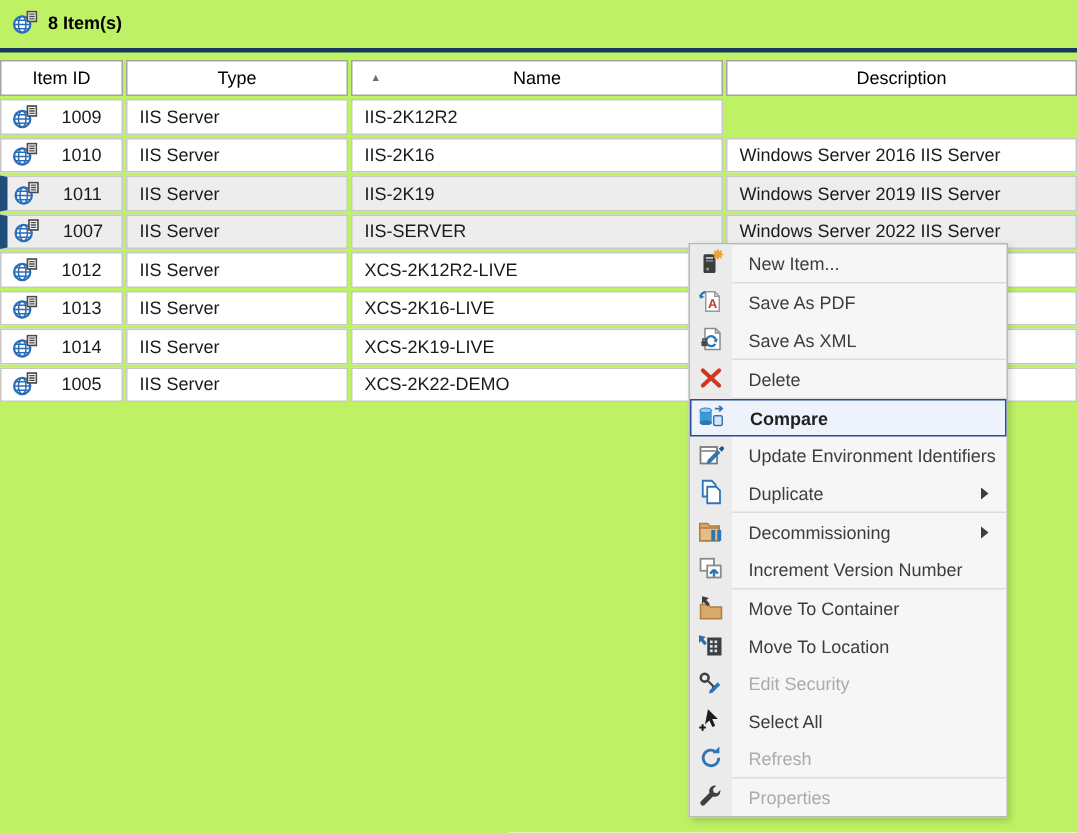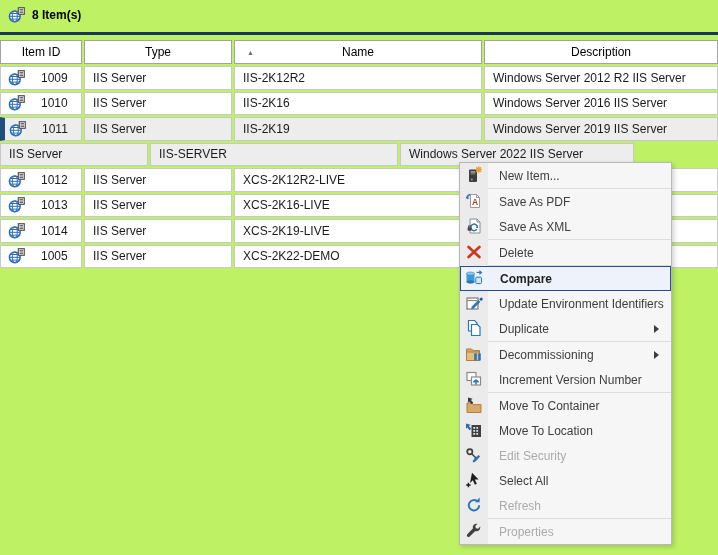--- a/index.html
+++ b/index.html
@@ -89,23 +89,20 @@
               </svg>
             </span>
             <span>1009</span>
           </div>
           <div class="cell c-type" style="width: 148px;">
             <span>IIS Server</span>
           </div>
           <div class="cell c-name" style="width: 248px;">
             <span>IIS-2K12R2</span>
           </div>
-          <div class="cell c-desc" style="width: 234px;">
-            <span>Windows Server 2012 R2 IIS Server</span>
-          </div>
         </div>
         <div class="row">
           <div class="cell c-id" style="width: 82px;">
             <span class="rowicon">
               <svg width="17" height="16" viewBox="0 0 17 16">
                 <circle cx="6.8" cy="9.3" r="5.4" fill="#fff" stroke="#2a6db8" stroke-width="1.5"></circle>
                 <ellipse cx="6.8" cy="9.3" rx="2.5" ry="5.4" fill="none" stroke="#2a6db8" stroke-width="1"></ellipse>
                 <path d="M1.6 9.3h10.4M2.4 6.5h8.8M2.4 12.1h8.8" stroke="#2a6db8" stroke-width="1" fill="none"></path>
                 <rect x="10.3" y="0.7" width="6" height="6.6" fill="#fafafa" stroke="#4a4a4a" stroke-width="1.1"></rect>
                 <path d="M11.5 2.4h3.6M11.5 4h3.6M11.5 5.6h3.6" stroke="#4a4a4a" stroke-width="0.9"></path>
@@ -140,20 +137,32 @@
             <span>IIS Server</span>
           </div>
           <div class="cell c-name" style="width: 248px;">
             <span>IIS-2K19</span>
           </div>
           <div class="cell c-desc" style="width: 234px;">
             <span>Windows Server 2019 IIS Server</span>
           </div>
         </div>
         <div class="row selected">
+          <div class="cell c-id" style="width: 82px;">
+            <span class="rowicon">
+              <svg width="17" height="16" viewBox="0 0 17 16">
+                <circle cx="6.8" cy="9.3" r="5.4" fill="#fff" stroke="#2a6db8" stroke-width="1.5"></circle>
+                <ellipse cx="6.8" cy="9.3" rx="2.5" ry="5.4" fill="none" stroke="#2a6db8" stroke-width="1"></ellipse>
+                <path d="M1.6 9.3h10.4M2.4 6.5h8.8M2.4 12.1h8.8" stroke="#2a6db8" stroke-width="1" fill="none"></path>
+                <rect x="10.3" y="0.7" width="6" height="6.6" fill="#fafafa" stroke="#4a4a4a" stroke-width="1.1"></rect>
+                <path d="M11.5 2.4h3.6M11.5 4h3.6M11.5 5.6h3.6" stroke="#4a4a4a" stroke-width="0.9"></path>
+              </svg>
+            </span>
+            <span>1007</span>
+          </div>
           <div class="cell c-type" style="width: 148px;">
             <span>IIS Server</span>
           </div>
           <div class="cell c-name" style="width: 248px;">
             <span>IIS-SERVER</span>
           </div>
           <div class="cell c-desc" style="width: 234px;">
             <span>Windows Server 2022 IIS Server</span>
           </div>
         </div>

